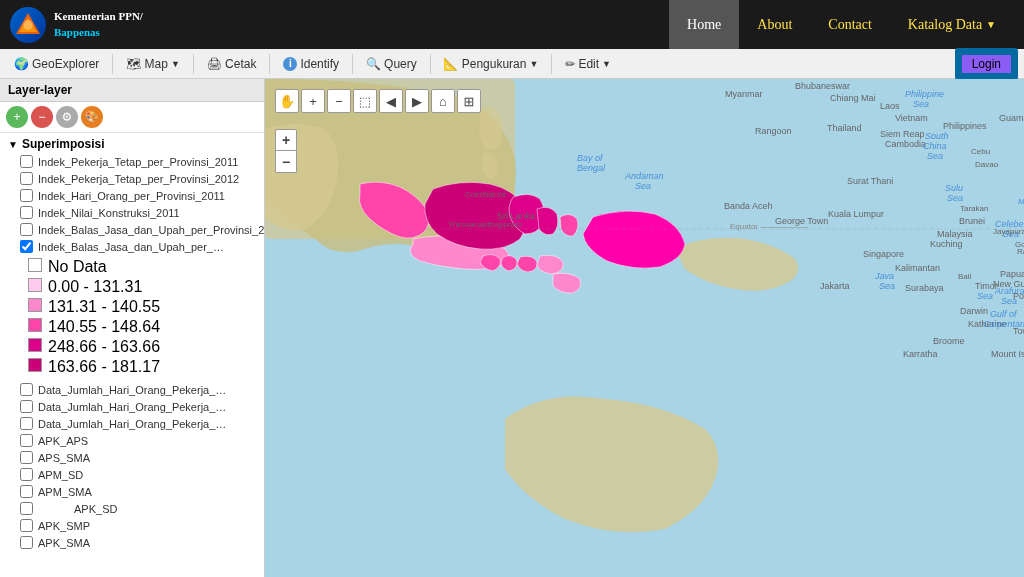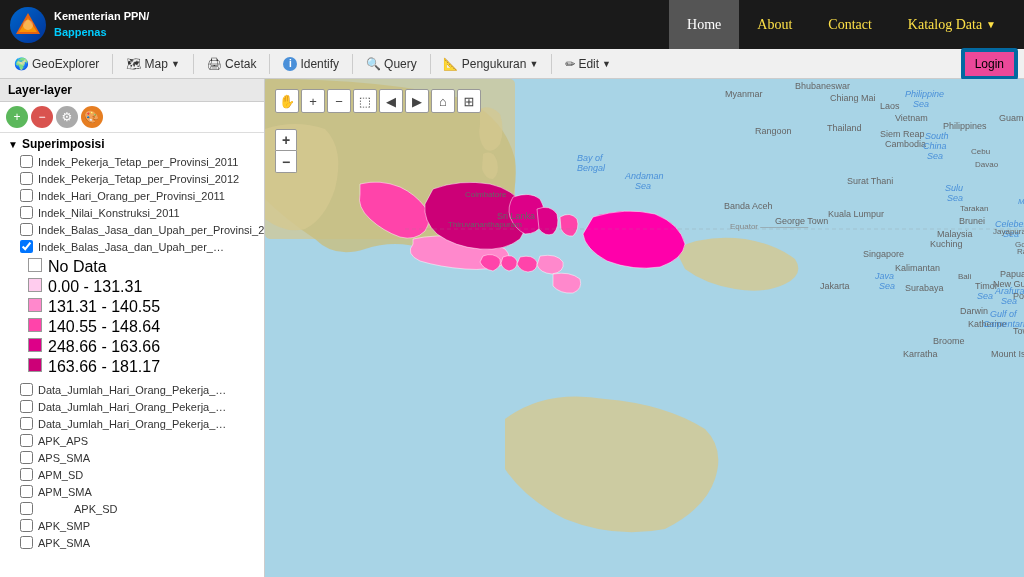--- a/index.html
+++ b/index.html
@@ -19,21 +19,21 @@
       align-items: center;
       gap: 8px;
     }
     #logo-icon {
       width: 36px; height: 36px;
       background: linear-gradient(135deg, #0066cc, #003399);
       border-radius: 50%;
       display: flex; align-items: center; justify-content: center;
       color: #fff; font-size: 18px; font-weight: bold;
     }
-    #logo-text { color: #fff; font-size: 12px; line-height: 1.3; }
+    #logo-text { color: #fff; font-size: 12px; line-height: 1.3; font-family: Liberation Serif, serif; }
     #logo-text span { color: #00aaff; font-weight: bold; }
     #nav-links { display: flex; align-items: center; font-family: Liberation Serif, serif; }
     .nav-link {
       color: #fde047;
       padding: 0 18px;
       height: 49px;
       display: flex; align-items: center;
       cursor: pointer;
       font-size: 14px;
       text-decoration: none;
@@ -58,22 +58,22 @@
       cursor: pointer;
       border: 1px solid transparent;
       border-radius: 2px;
       font-size: 12px;
       color: #333;
       height: 24px;
     }
     .toolbar-sep { width: 1px; height: 20px; background: #ccc; margin: 0 3px; }
     #login-btn {
       margin-left: auto;
-      background: #ec4899;
-      border: 4px solid #0369a1;
+      background: #8b5cf6;
+      border: 7px solid #0369a1;
       border-radius: 3px;
       padding: 2px 10px;
       cursor: pointer;
       font-size: 12px;
       height: 32px;
     }
 
     
     #main-area {
       display: flex;

